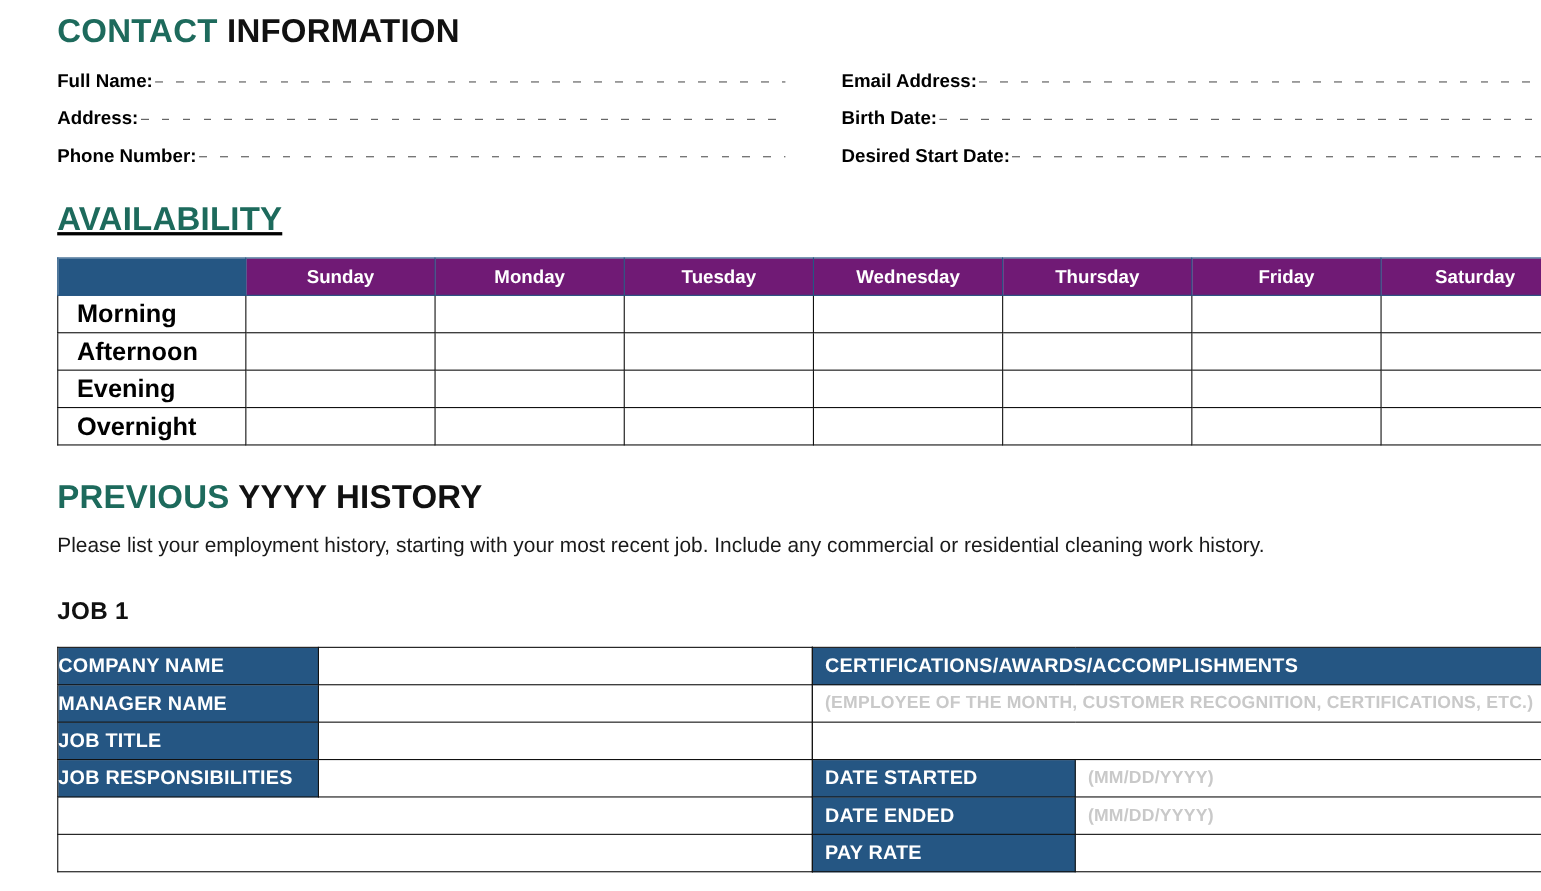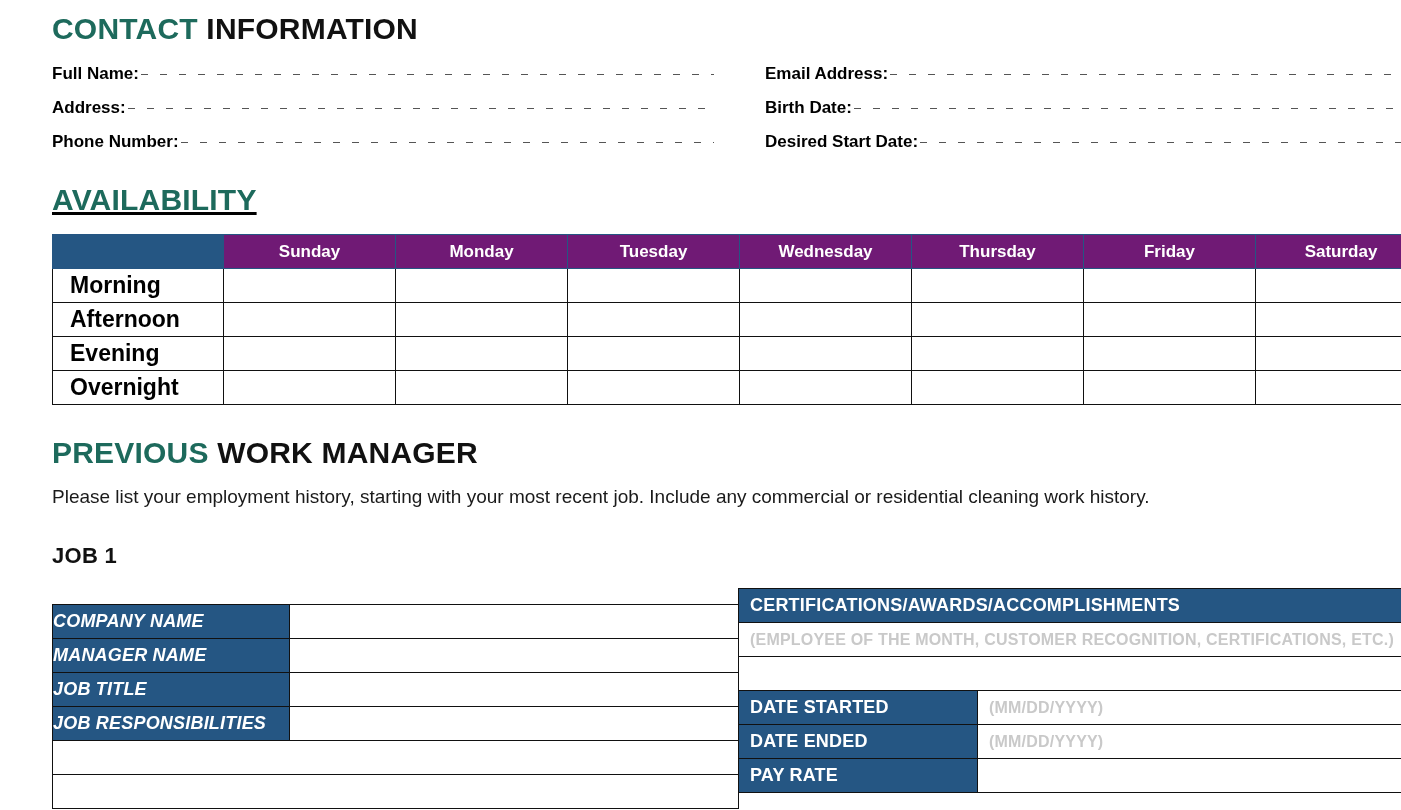--- a/index.html
+++ b/index.html
@@ -151,23 +151,22 @@
     font-size: 18px;
     font-weight: bold;
     letter-spacing: 0.2px;
     padding-left: 14px;
     border-color: #255683;
     white-space: nowrap;
   }
 
   #job1-left {
     left: 12px;
-    top: 604px;
+    top: 588px;
     width: 686px;
-    font-style: italic;
   }
   #job1-left td { height: 34px; }
 
   #job1-right {
     left: 698px;
     top: 588px;
     width: 688px;
   }
   #job1-right td { height: 34px; padding-left: 11px; }
 </style>
@@ -275,21 +274,21 @@
         <td class="blank-cell"></td>
         <td class="blank-cell"></td>
         <td class="blank-cell"></td>
         <td class="blank-cell"></td>
         <td class="blank-cell"></td>
       </tr>
     </tbody>
   </table>
 
   <div class="section-heading" id="work-heading">
-    <span class="hl-teal">PREVIOUS</span><span class="hl-dark"> WORK MANAGER</span>
+    <span class="hl-teal">PREVIOUS</span><span class="hl-dark"> YYYY HISTORY</span>
   </div>
 
   <div class="body-note">Please list your employment history, starting with your most recent job. Include any commercial or residential cleaning work history.</div>
 
   <div class="job-heading">JOB 1</div>
 
   <table class="doc-table" id="job1-left">
     <colgroup>
       <col style="width:237px">
       <col style="width:449px">

